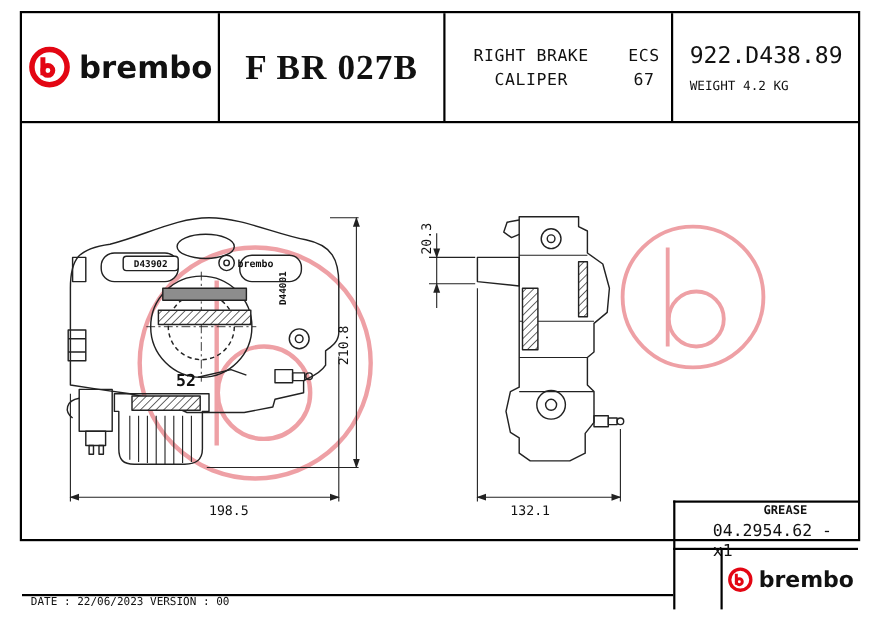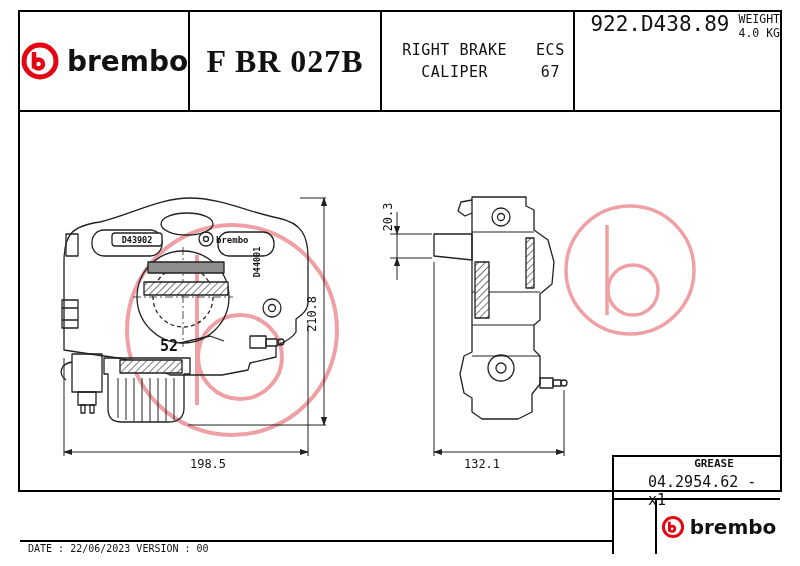--- a/index.html
+++ b/index.html
@@ -13,21 +13,21 @@
   }
   
   .header { position:absolute; left:0; top:0; width:760px; height:100px;
     border-bottom:2px solid #000; box-sizing:border-box; display:flex; }
   .cell { display:flex; align-items:center; justify-content:center; box-sizing:border-box; }
   .cell-logo { width:180px; border-right:2px solid #000; gap:7px; }
   .cell-code { width:205px; border-right:2px solid #000;
     font-size:32px; font-weight:bold; letter-spacing:1px;font-family:Liberation Serif, serif; }
   .cell-title { width:207px; border-right:2px solid #000; flex-direction:row;
     font-size:15px; line-height:1.5; letter-spacing:0.5px; text-align:center; }
-  .cell-ref { flex:1; flex-direction:row; align-items:flex-start;
+  .cell-ref { flex:1; flex-direction:column; align-items:flex-start;
     justify-content:center; padding-left:15px; gap:9px; }
   .ref-number { font-size:21px; }
   .weight { font-size:11.5px; }
   .wordmark { font-family:"DejaVu Sans", sans-serif; font-weight:bold;
     font-size:28px; letter-spacing:0; color:#111; }
   .wordmark.small { font-size:20px; }
   
   .drawing { position:absolute; left:0; top:100px; width:760px; height:428px; }
   .drawing text { font-family:"DejaVu Sans Mono", monospace; fill:#111; stroke:none; }
   
@@ -38,21 +38,21 @@
   .grease-title { font-size:11px; font-weight:bold; }
   .grease-part { font-size:15px; }
   .logo-box { position:absolute; left:635px; top:488px; width:125px; height:54px;
     border-left:2px solid #000; box-sizing:border-box; display:flex;
     align-items:center; justify-content:center; gap:5px; }
   .vline-bottom { position:absolute; left:592px; top:488px; width:0; height:54px;
     border-left:2px solid #000; }
   
   .footer { position:absolute; left:0; top:528px; width:592px; height:14px;
     border-top:2px solid #000; box-sizing:border-box; display:flex;
-    align-items:center; padding-left:8px; font-size:10px; }
+    align-items:flex-start; padding-left:8px; font-size:10px; }
 </style>
 </head>
 <body>
 
 <div class="sheet">
   <div class="frame">
 
     <div class="header">
       <div class="cell cell-logo">
         <svg width="40" height="40" viewBox="0 0 40 40">
@@ -62,21 +62,21 @@
         </svg>
         <span class="wordmark">brembo</span>
       </div>
       <div class="cell cell-code">F BR 027B</div>
       <div class="cell cell-title">
         <div>RIGHT BRAKE CALIPER</div>
         <div>ECS 67</div>
       </div>
       <div class="cell cell-ref">
         <div class="ref-number">922.D438.89</div>
-        <div class="weight">WEIGHT 4.0 KG</div>
+        <div class="weight">WEIGHT 4.2 KG</div>
       </div>
     </div>
 
     <svg class="drawing" viewBox="0 0 760 428">
       <defs>
         <marker id="arr" viewBox="0 0 10 10" refX="9" refY="5" markerWidth="9" markerHeight="9" orient="auto-start-reverse">
           <path d="M0,1.5 L10,5 L0,8.5 Z" fill="#222"></path>
         </marker>
         <pattern id="hatch" width="5" height="5" patternTransform="rotate(45)" patternUnits="userSpaceOnUse">
           <rect width="5" height="5" fill="#ffffff"></rect>

